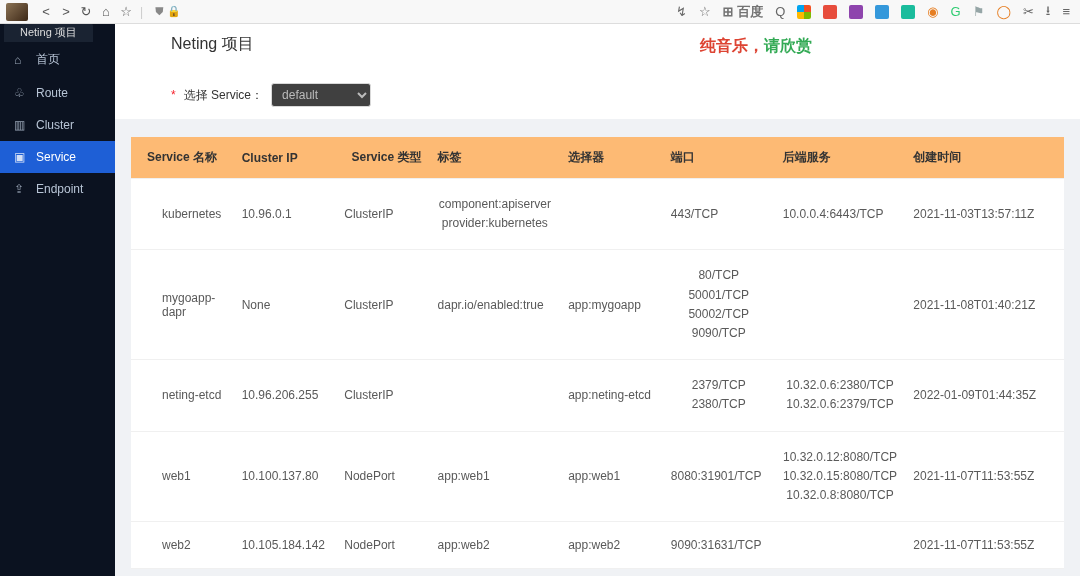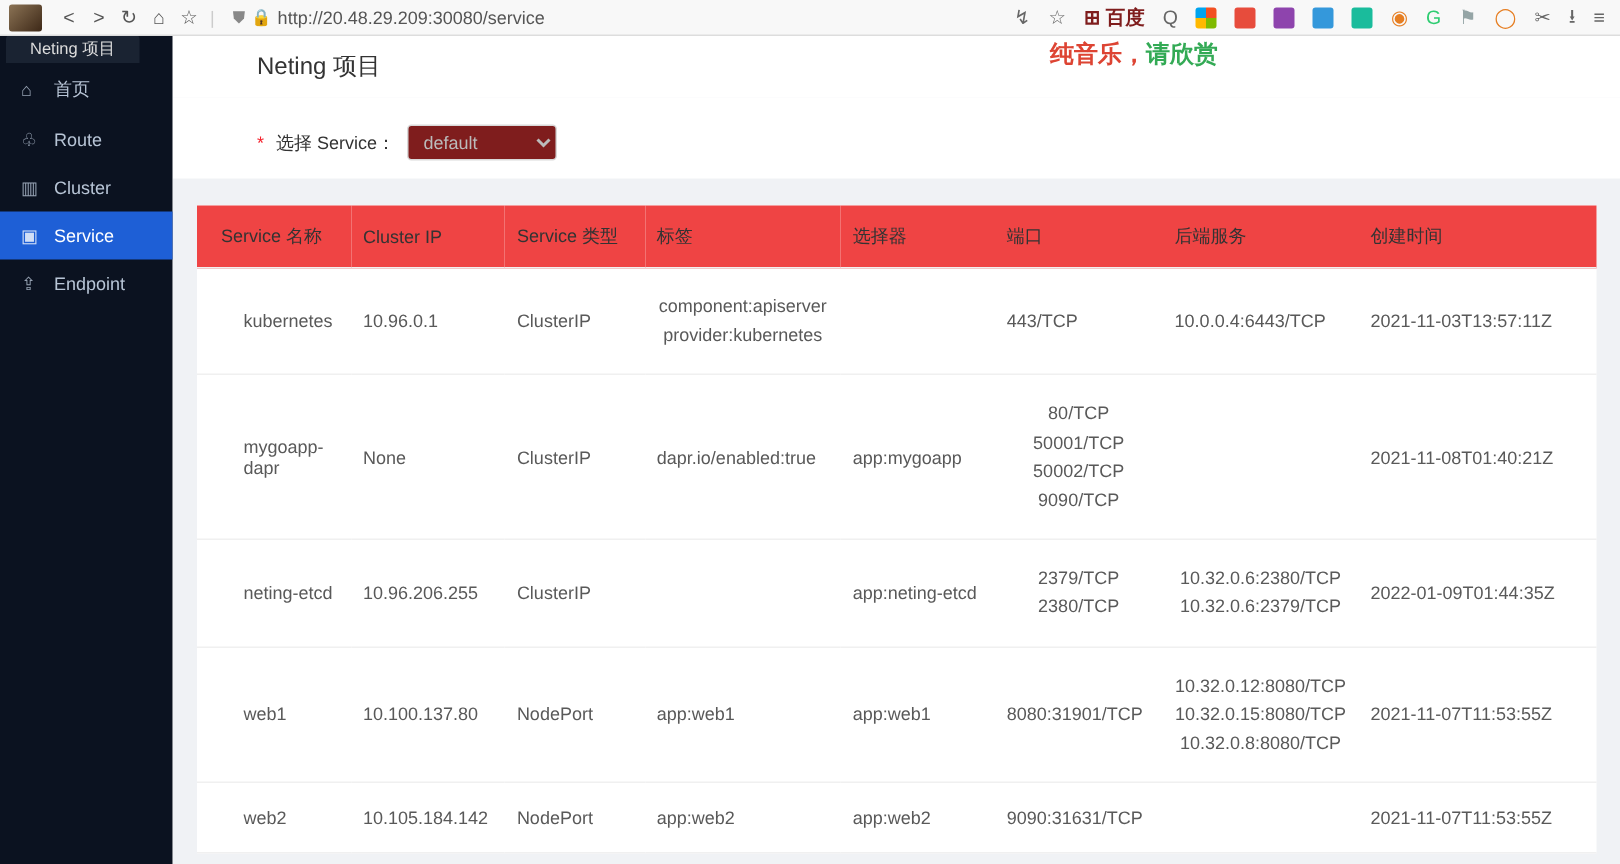--- a/index.html
+++ b/index.html
@@ -7,39 +7,39 @@
   .toolbar { height:24px; background:#f8f8f8; border-bottom:1px solid #ddd; display:flex; align-items:center; padding:0 6px; gap:6px; position:relative; }
   .toolbar .avatar { width:22px; height:18px; background:linear-gradient(135deg,#8b7355,#3d2817); border-radius:2px; }
   .toolbar .nav-icons { display:flex; gap:4px; margin-left:4px; }
   .toolbar .nav-icons span { width:16px; text-align:center; color:#555; cursor:pointer; font-size:13px; }
   .toolbar .url-wrap { display:flex; align-items:center; gap:4px; margin-left:6px; flex:0 0 auto; }
   .toolbar .url-wrap .lock { color:#888; font-size:11px; }
   .toolbar .url { color:#555; font-size:12px; }
   .toolbar .right { margin-left:auto; display:flex; align-items:center; gap:12px; padding-right:4px; }
   .toolbar .right .ico { font-size:13px; color:#666; cursor:pointer; }
   .toolbar .right .sq { width:14px; height:14px; border-radius:2px; display:inline-block; }
-  .banner-text { position:absolute; left:700px; top:26px; font-size:16px; font-weight:bold; }
+  .banner-text { position:absolute; left:700px; top:36px; font-size:16px; font-weight:bold; }
   .banner-text .a { color:#d43; }
   .banner-text .b { color:#3a5; }
   .tabstrip { background:#f9f9f9; height:18px; display:flex; align-items:flex-end; padding-left:4px; border-bottom:1px solid #e5e5e5;}
   .tabstrip .tab { background:#1a2332; color:#ddd; font-size:11px; padding:2px 16px; border-radius:3px 3px 0 0;}
   .page { display:flex; height:552px; }
   .sidebar { width:115px; background:#0b1220; color:#b8c5d6; padding-top:0; flex-shrink:0; }
   .sidebar .item { display:flex; align-items:center; gap:8px; padding:9px 14px; font-size:12px; cursor:pointer; }
   .sidebar .item.active { background:#1e5fd6; color:#fff; }
   .sidebar .item .icon { width:14px; display:inline-block; opacity:.8; font-size:12px; }
   .main { flex:1; background:#f0f2f5; overflow:auto; padding:0; }
   .header { background:#fff; padding:10px 56px; font-size:16px; color:#333; font-weight:500; }
   .content { margin:0 ; padding:0 0 16px; }
   .filter-row { background:#fff; padding:18px 56px 12px; display:flex; align-items:center; gap:8px; font-size:12px; }
   .filter-row .req { color:#f5222d; }
-  .filter-row select { width:100px; height:24px; border:1px solid #d9d9d9; border-radius:3px; padding:0 6px; font-size:12px; background:#7f1d1d; color:#bbb; }
+  .filter-row select { width:100px; height:24px; border:1px solid #d9d9d9; border-radius:3px; padding:0 6px; font-size:12px; background:#404040; color:#bbb; }
   .table-wrap { background:#fff; margin:18px 16px 0; padding:0; }
   table { width:100%; border-collapse:collapse; font-size:12px; }
-  th { background:#ef4444; text-align:left; padding:12px 8px; color:#333; font-weight:400; border-bottom:1px solid #f0f0f0; }
+  th { background:#fdba74; text-align:left; padding:12px 8px; color:#333; font-weight:700; border-bottom:1px solid #f0f0f0; }
   th:first-child { padding-left:16px; }
   td { padding:16px 8px; border-bottom:1px solid #f0f0f0; color:#595959; vertical-align:middle; }
   td:first-child { padding-left:31px; }
   td .multi div { line-height:1.6;text-align:center; }
 </style>
 </head>
 <body>
 
 <div class="toolbar">
   <span class="avatar"></span>
@@ -47,26 +47,25 @@
     <span>&lt;</span>
     <span>&gt;</span>
     <span>↻</span>
     <span>⌂</span>
     <span>☆</span>
   </div>
   <span style="color:#ccc;">|</span>
   <div class="url-wrap">
     <span class="lock">⛊</span>
     <span class="lock">🔒</span>
-    <span class="url">http://20.48.29.209:30080/service</span>
   </div>
   <div class="right">
     <span class="ico">↯</span>
     <span class="ico">☆</span>
-    <span class="ico" style="color:#7f1d1d;font-weight:bold">⊞ <span>百度</span></span>
+    <span class="ico" style="color:#737373;font-weight:bold">⊞ <span>百度</span></span>
     <span class="ico">Q</span>
     <span class="sq" style="background:conic-gradient(#f25022 0 25%,#7fba00 0 50%,#ffb900 0 75%,#00a4ef 0);"></span>
     <span class="sq" style="background:#e74c3c"></span>
     <span class="sq" style="background:#8e44ad"></span>
     <span class="sq" style="background:#3498db"></span>
     <span class="sq" style="background:#1abc9c"></span>
     <span class="ico" style="color:#e67e22">◉</span>
     <span class="ico" style="color:#2ecc71">G</span>
     <span class="ico" style="color:#95a5a6">⚑</span>
     <span class="ico" style="color:#e67e22">◯</span>
@@ -115,21 +114,21 @@
         <span class="req">*</span>
         <span>选择 Service：</span>
         <select><option>default</option></select>
       </div>
       <div class="table-wrap">
         <table>
           <thead>
               <tr id="thead-row">
                 <th style="width: 11%;">Service 名称</th>
                 <th style="width: 11%;">Cluster IP</th>
-                <th style="width: 10%;">Service 类型</th>
+                <th style="width: 10%; text-align: right;">Service 类型</th>
                 <th style="width: 14%;">标签</th>
                 <th style="width: 11%;">选择器</th>
                 <th style="width: 12%;">端口</th>
                 <th style="width: 14%;">后端服务</th>
                 <th style="width: 17%;">创建时间</th>
               </tr>
             </thead>
           <tbody id="tbody">
               <tr>
                 <td>kubernetes</td>

